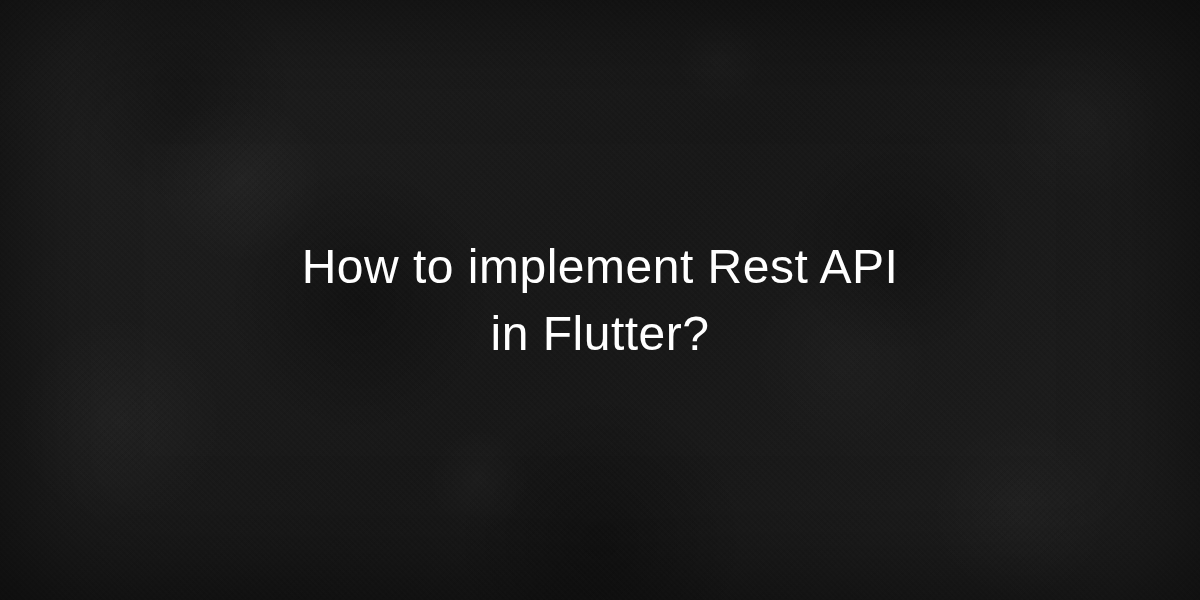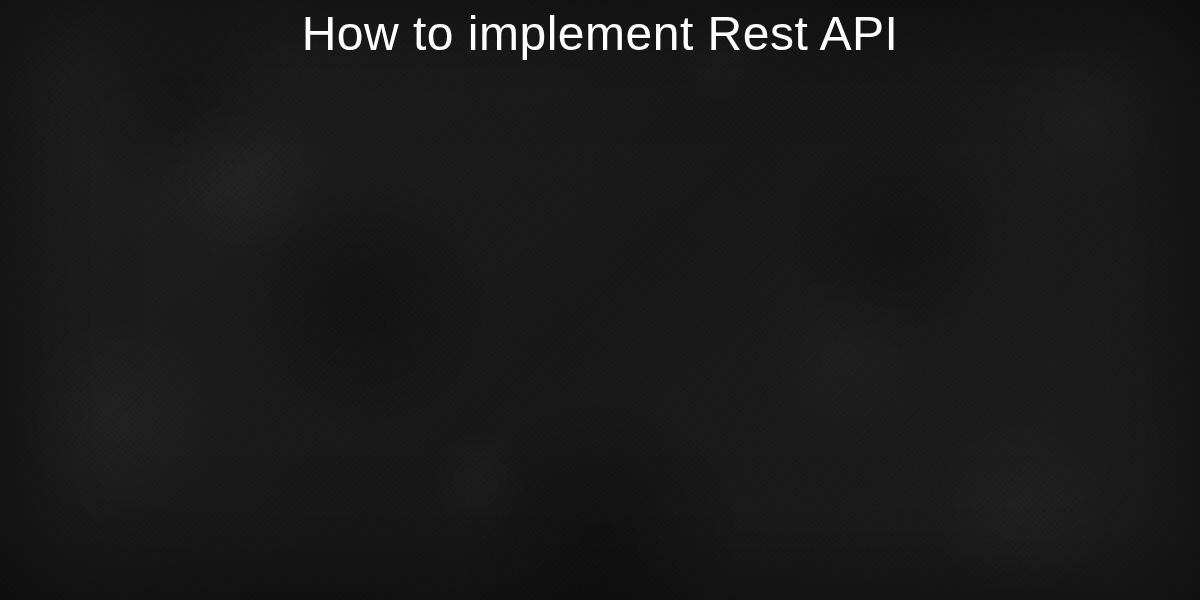--- a/index.html
+++ b/index.html
@@ -26,20 +26,21 @@
         radial-gradient(circle at 90% 20%, rgba(255,255,255,0.02) 0%, transparent 7%),
         radial-gradient(circle at 10% 70%, rgba(255,255,255,0.03) 0%, transparent 9%),
         radial-gradient(circle at 60% 10%, rgba(255,255,255,0.02) 0%, transparent 5%),
         radial-gradient(circle at 85% 85%, rgba(255,255,255,0.025) 0%, transparent 8%),
         radial-gradient(circle at 30% 50%, rgba(0,0,0,0.3) 0%, transparent 15%),
         radial-gradient(circle at 75% 40%, rgba(0,0,0,0.25) 0%, transparent 12%),
         radial-gradient(circle at 50% 90%, rgba(0,0,0,0.3) 0%, transparent 18%),
         radial-gradient(circle at 15% 15%, rgba(0,0,0,0.25) 0%, transparent 10%),
         linear-gradient(135deg, rgba(40,40,40,0.4) 0%, rgba(20,20,20,0.4) 50%, rgba(35,35,35,0.4) 100%);
       display: flex;
+      align-items: center;
       justify-content: center;
       position: relative;
     }
     
     .chalkboard::before {
       content: "";
       position: absolute;
       top: 0;
       left: 0;
       right: 0;
@@ -71,14 +72,15 @@
       position: relative;
       z-index: 1;
     }
   </style>
 </head>
 <body>
 
 <div class="chalkboard">
   <div class="title-text">
     <span>How to implement Rest API</span><br>
+    <span>in Flutter?</span>
   </div>
 </div>
 
 </body></html>

